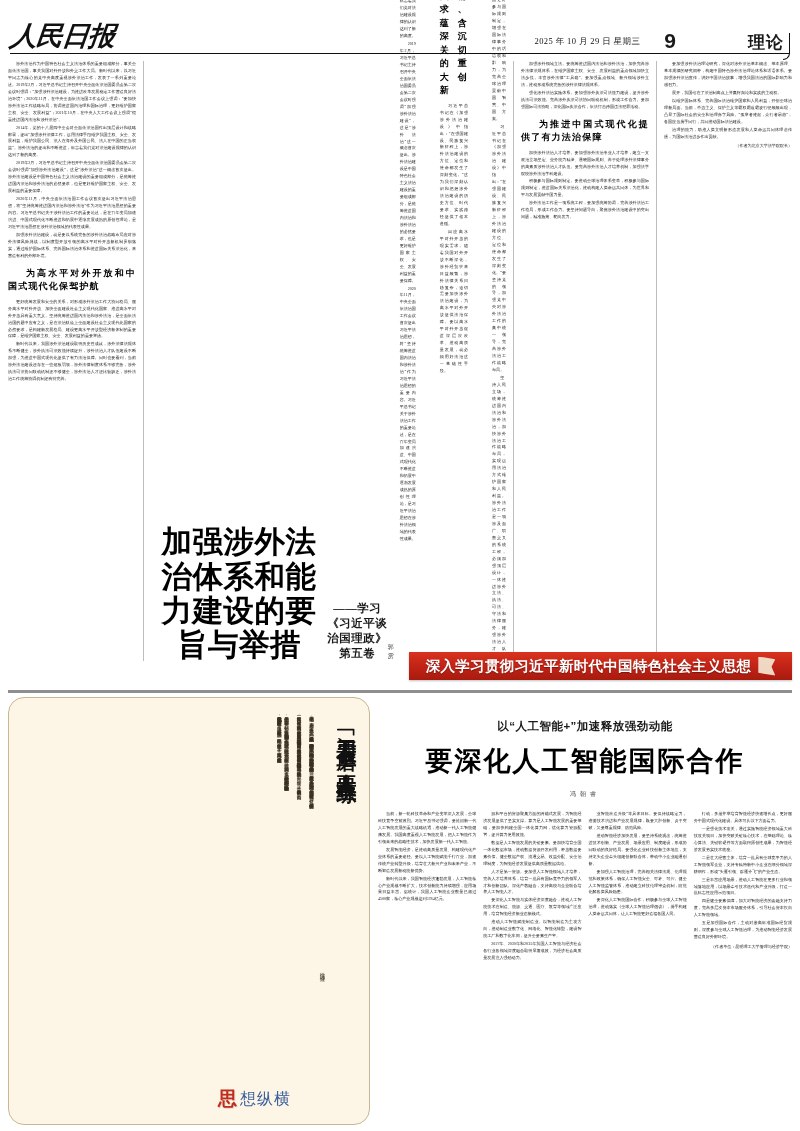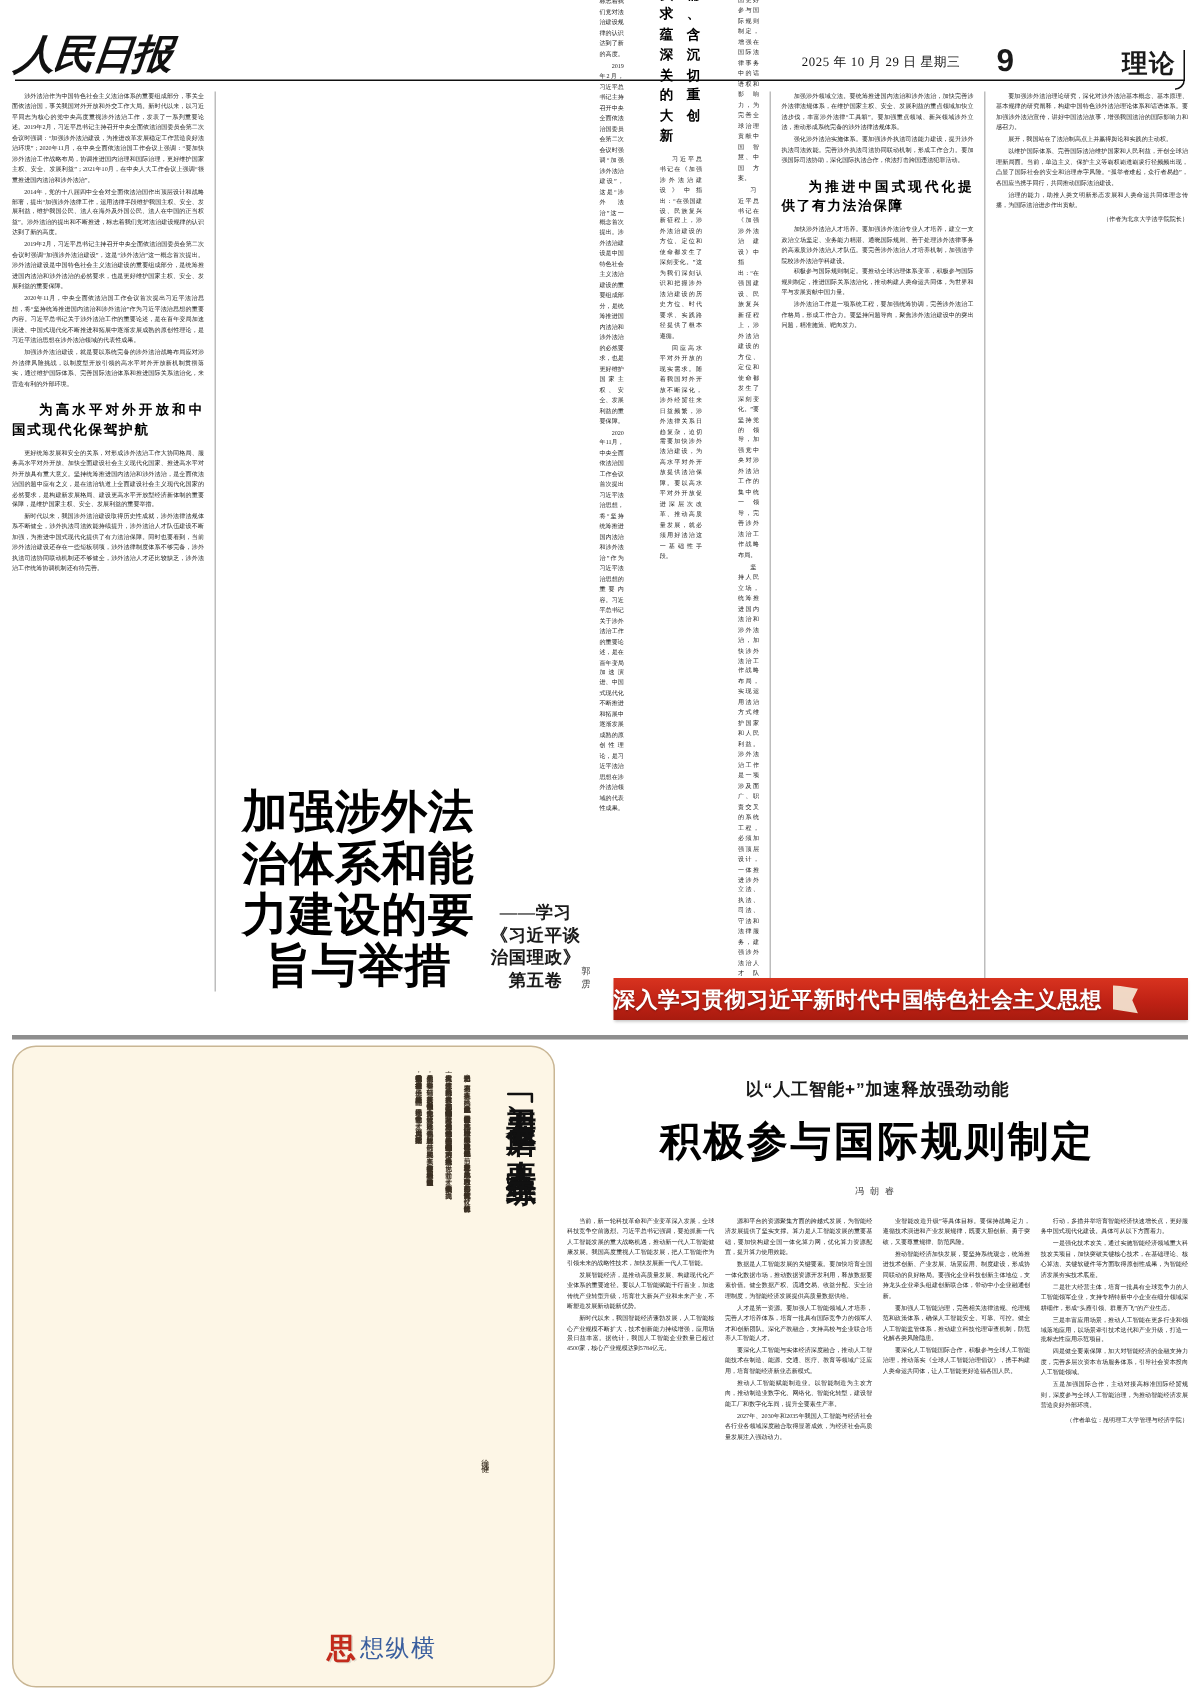--- a/index.html
+++ b/index.html
@@ -58,21 +58,21 @@
     font-family:"Liberation Sans",sans-serif;
     font-weight:bold;font-size:9px;line-height:1.5;text-align:justify;
     margin:7px 0 5px 0;text-indent:2em;letter-spacing:1.2px;color:#000;
   }
   .attrib{font-size:4.05px;text-align:right;margin-top:3px;}
 
   
   .banner{
     position:absolute;left:409px;top:652px;width:383px;height:28px;
     background:linear-gradient(180deg,#d8331f 0%,#c02215 55%,#a81b0f 100%);
-    display:flex;align-items:center;justify-content:flex-start;
+    display:flex;align-items:center;justify-content:center;
     box-shadow:0 1px 2px rgba(0,0,0,.25);
   }
   .banner span{
     color:#fff;font-family:"Liberation Sans",sans-serif;font-weight:bold;
     font-size:14.5px;letter-spacing:.3px;white-space:nowrap;
     text-shadow:0 1px 1px rgba(0,0,0,.35);
   }
   .banner .flag{
     width:17px;height:19px;margin-left:7px;
     background:#f2e2cf;
@@ -243,21 +243,21 @@
         </div>
       </div>
       <div class="seal">
         <div class="s1">思</div>
         <div class="s2">想纵横</div>
       </div>
     </div>
 
     <div class="right-bottom">
       <div class="kicker">以“人工智能+”加速释放强劲动能</div>
-      <div class="headline2">积极参与国际规则制定</div>
+      <div class="headline2">要深化人工智能国际合作</div>
       <div class="byline2">冯朝睿</div>
       <div class="cols4">
         <div class="c">
           <p>当前，新一轮科技革命和产业变革深入发展，全球科技竞争空前激烈。习近平总书记强调，要抢抓新一代人工智能发展的重大战略机遇，推动新一代人工智能健康发展。我国高度重视人工智能发展，把人工智能作为引领未来的战略性技术，加快发展新一代人工智能。</p>
           <p>发展智能经济，是推动高质量发展、构建现代化产业体系的重要途径。要以人工智能赋能千行百业，加速传统产业转型升级，培育壮大新兴产业和未来产业，不断塑造发展新动能新优势。</p>
           <p>新时代以来，我国智能经济蓬勃发展，人工智能核心产业规模不断扩大，技术创新能力持续增强，应用场景日益丰富。据统计，我国人工智能企业数量已超过4500家，核心产业规模达到5784亿元。</p>
         </div>
         <div class="c">
           <p>源和平台的资源聚集方面的跨越式发展，为智能经济发展提供了坚实支撑。算力是人工智能发展的重要基础，要加快构建全国一体化算力网，优化算力资源配置，提升算力使用效能。</p>
           <p>数据是人工智能发展的关键要素。要加快培育全国一体化数据市场，推动数据资源开发利用，释放数据要素价值。健全数据产权、流通交易、收益分配、安全治理制度，为智能经济发展提供高质量数据供给。</p>

